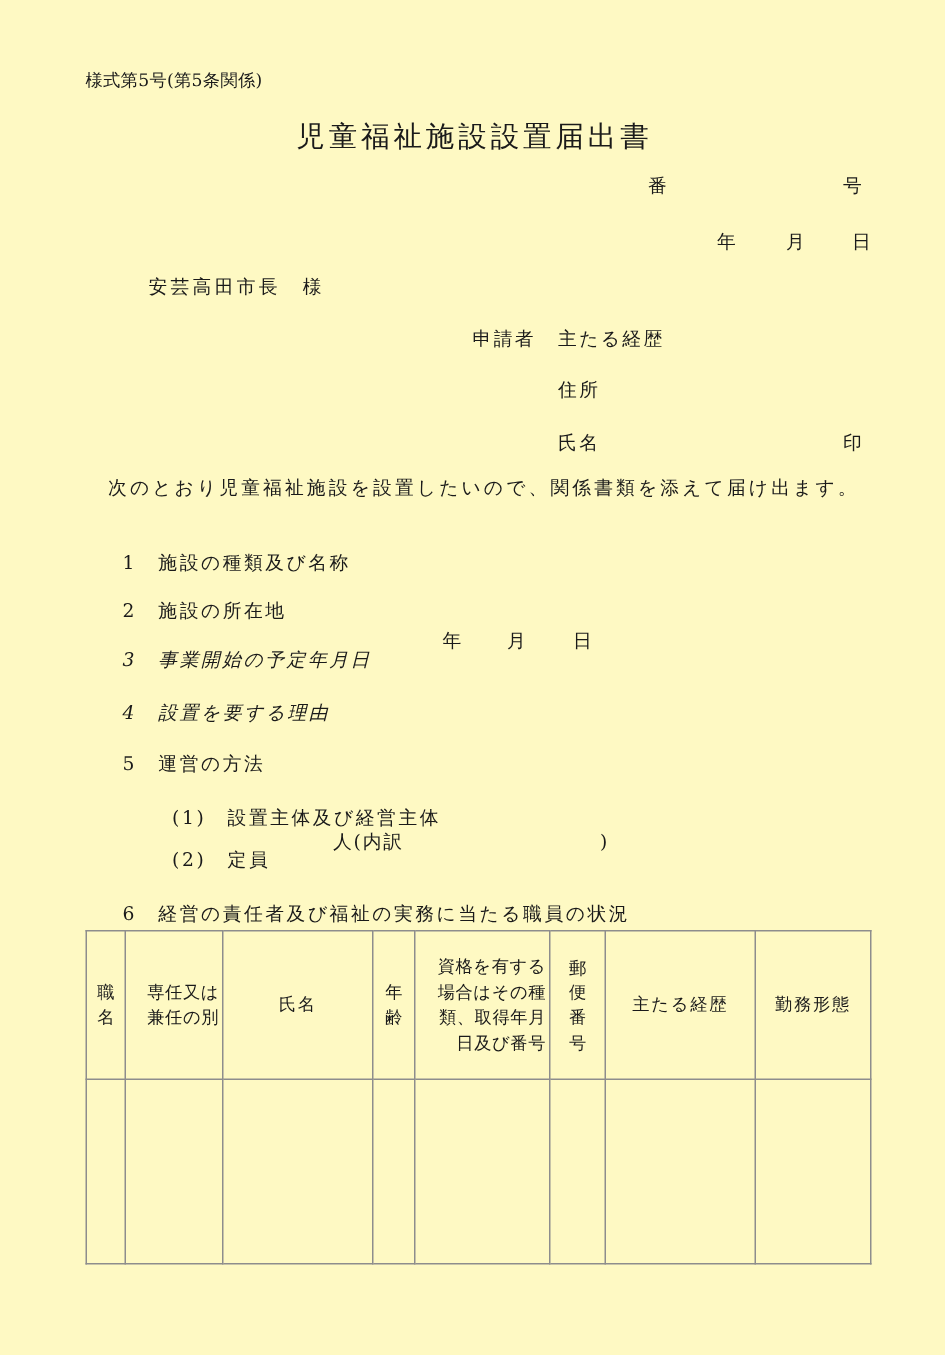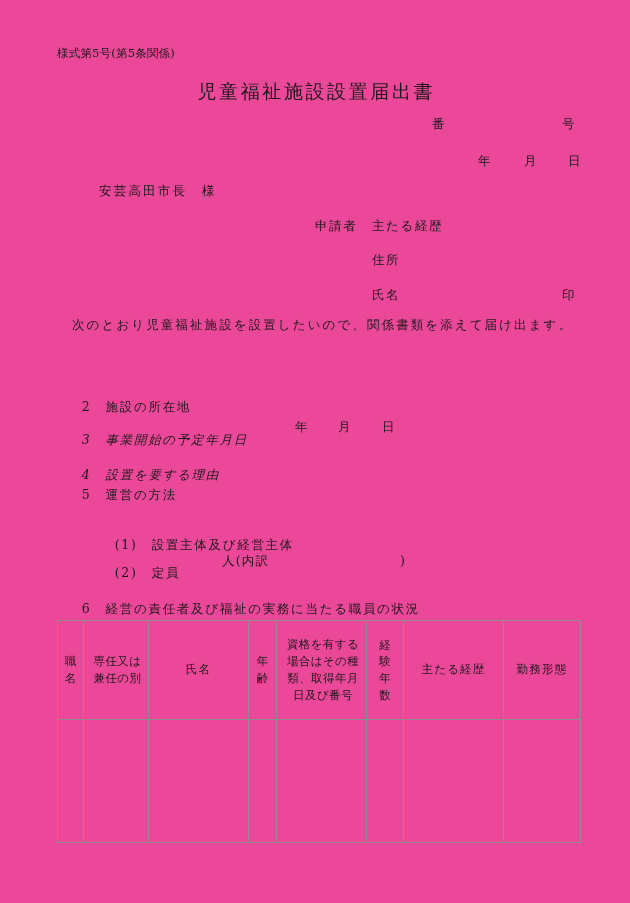--- a/index.html
+++ b/index.html
@@ -8,21 +8,21 @@
     background: #ffffff;
   }
   body {
     font-family: "DejaVu Serif", "Liberation Serif", serif;
     color: #1a1a1a;
   }
   .page {
     position: relative;
     width: 630px;
     height: 903px;
-    background: #ec4899;
+    background: #fef9c3;
     overflow: hidden;
   }
 
   
   .t {
     position: absolute;
     white-space: pre;
     font-size: 12.5px;
     line-height: 1;
     letter-spacing: 0.9px;
@@ -74,21 +74,21 @@
     left: 72px;
     top: 319px;
     letter-spacing: 2.1px;
   }
 
   .item { letter-spacing: 1.7px; }
   .item-1 { left: 59px; top: 356px; }
   .item-2 { left: 59px; top: 388px; }
   .item-3 { left: 59px; top: 421px; font-style: italic; }
   .item-4 { left: 59px; top: 456px; font-style: italic; }
-  .item-5 { left: 59px; top: 476px; }
+  .item-5 { left: 59px; top: 490px; }
   .item-6 { left: 59px; top: 590px; }
 
   .item3-y { left: 295px; top: 421px; }
   .item3-m { left: 338px; top: 421px; }
   .item3-d { left: 382px; top: 421px; }
 
   .sub-1 { left: 92px; top: 526px; letter-spacing: 1.7px; }
   .sub-2 { left: 92px; top: 554px; letter-spacing: 1.7px; }
   .teiin-nin { left: 222px; top: 555px; letter-spacing: 1.2px; }
   .teiin-close { left: 400px; top: 555px; }
@@ -126,21 +126,21 @@
   .hdr-narrow {
     display: block;
     width: 1em;
     margin: 0 auto;
     text-align: center;
     line-height: 1.45;
     letter-spacing: 0;
   }
   .hdr-block {
     display: block;
-    text-align: center;
+    text-align: right;
     padding-left: 3px;
     line-height: 1.5;
     letter-spacing: 0.4px;
   }
   .hdr-top {
     vertical-align: top;
     padding-top: 4px;
   }
 </style>
 </head>
@@ -162,20 +162,23 @@
   <div class="t addressee">安芸高田市長　様</div>
 
   <div class="t applicant-label">申請者</div>
   <div class="t applicant-zip">主たる経歴</div>
   <div class="t applicant-addr">住所</div>
   <div class="t applicant-name">氏名</div>
   <div class="t applicant-seal">印</div>
 
   <div class="t lead">次のとおり児童福祉施設を設置したいので、関係書類を添えて届け出ます。</div>
 
+  <div class="t item item-1">
+    <span>1</span><span>　</span><span>施設の種類及び名称</span>
+  </div>
 
   <div class="t item item-2">
     <span>2</span><span>　</span><span>施設の所在地</span>
   </div>
 
   <div class="t item item-3">
     <span>3</span><span>　</span><span>事業開始の予定年月日</span>
   </div>
   <div class="t item3-y">年</div>
   <div class="t item3-m">月</div>
@@ -225,21 +228,21 @@
         <td>
           <span class="hdr-wrap">氏名</span>
         </td>
         <td>
           <span class="hdr-narrow">年齢</span>
         </td>
         <td class="hdr-top">
           <span class="hdr-block">資格を有する場合はその種類、取得年月日及び番号</span>
         </td>
         <td>
-          <span class="hdr-narrow">経験年数</span>
+          <span class="hdr-narrow">郵便番号</span>
         </td>
         <td>
           <span class="hdr-wrap">主たる経歴</span>
         </td>
         <td>
           <span class="hdr-wrap">勤務形態</span>
         </td>
       </tr>
     </thead>
     <tbody>

